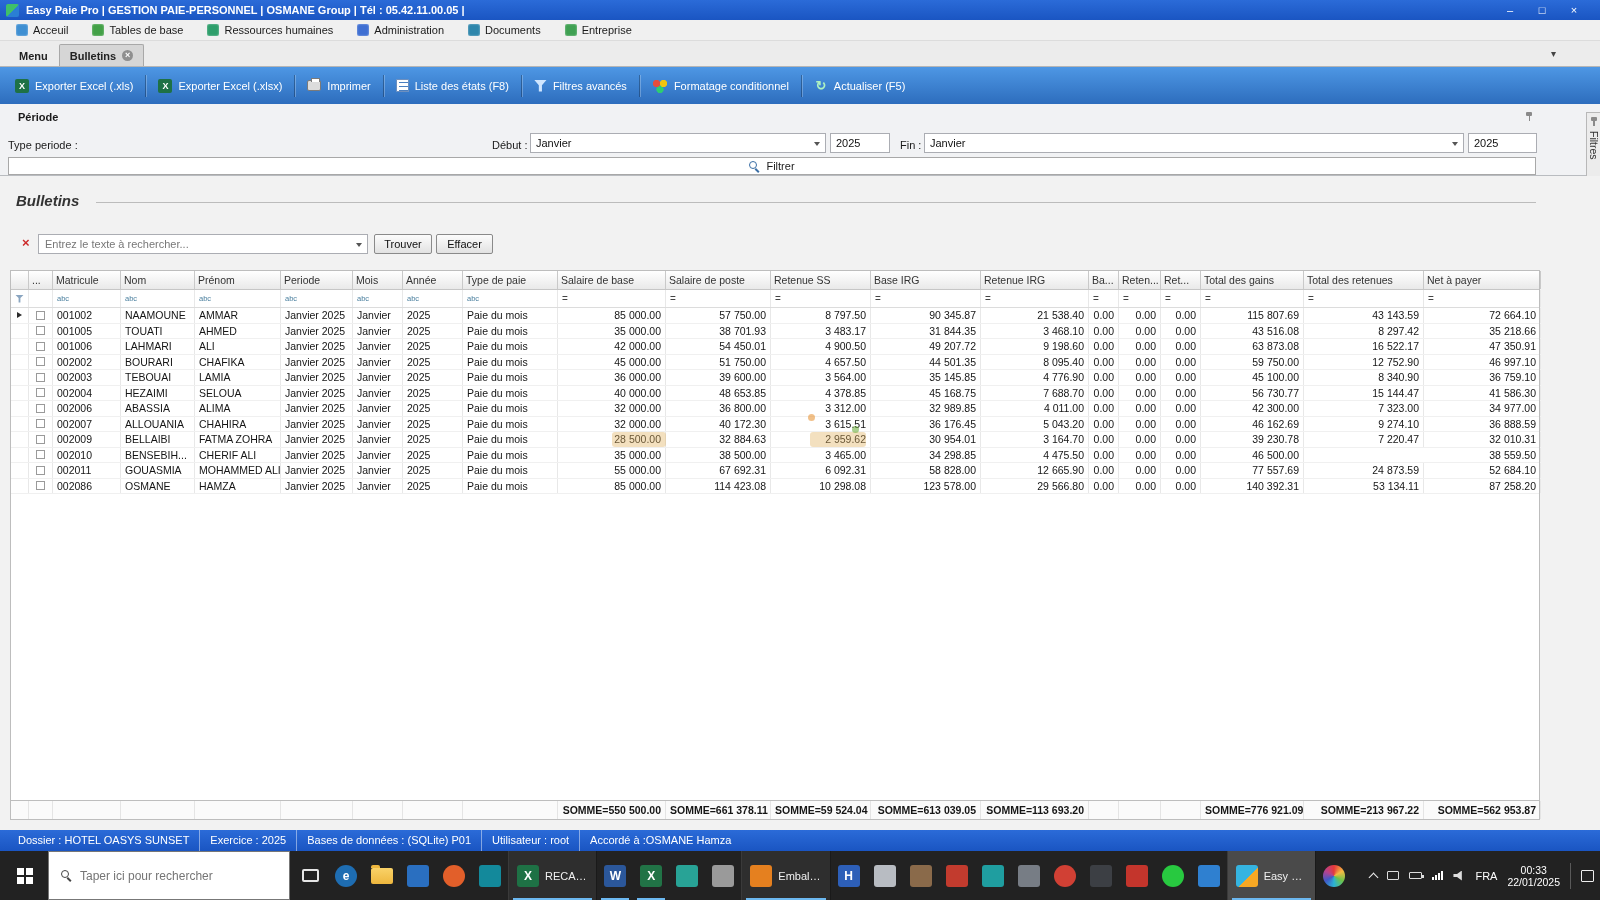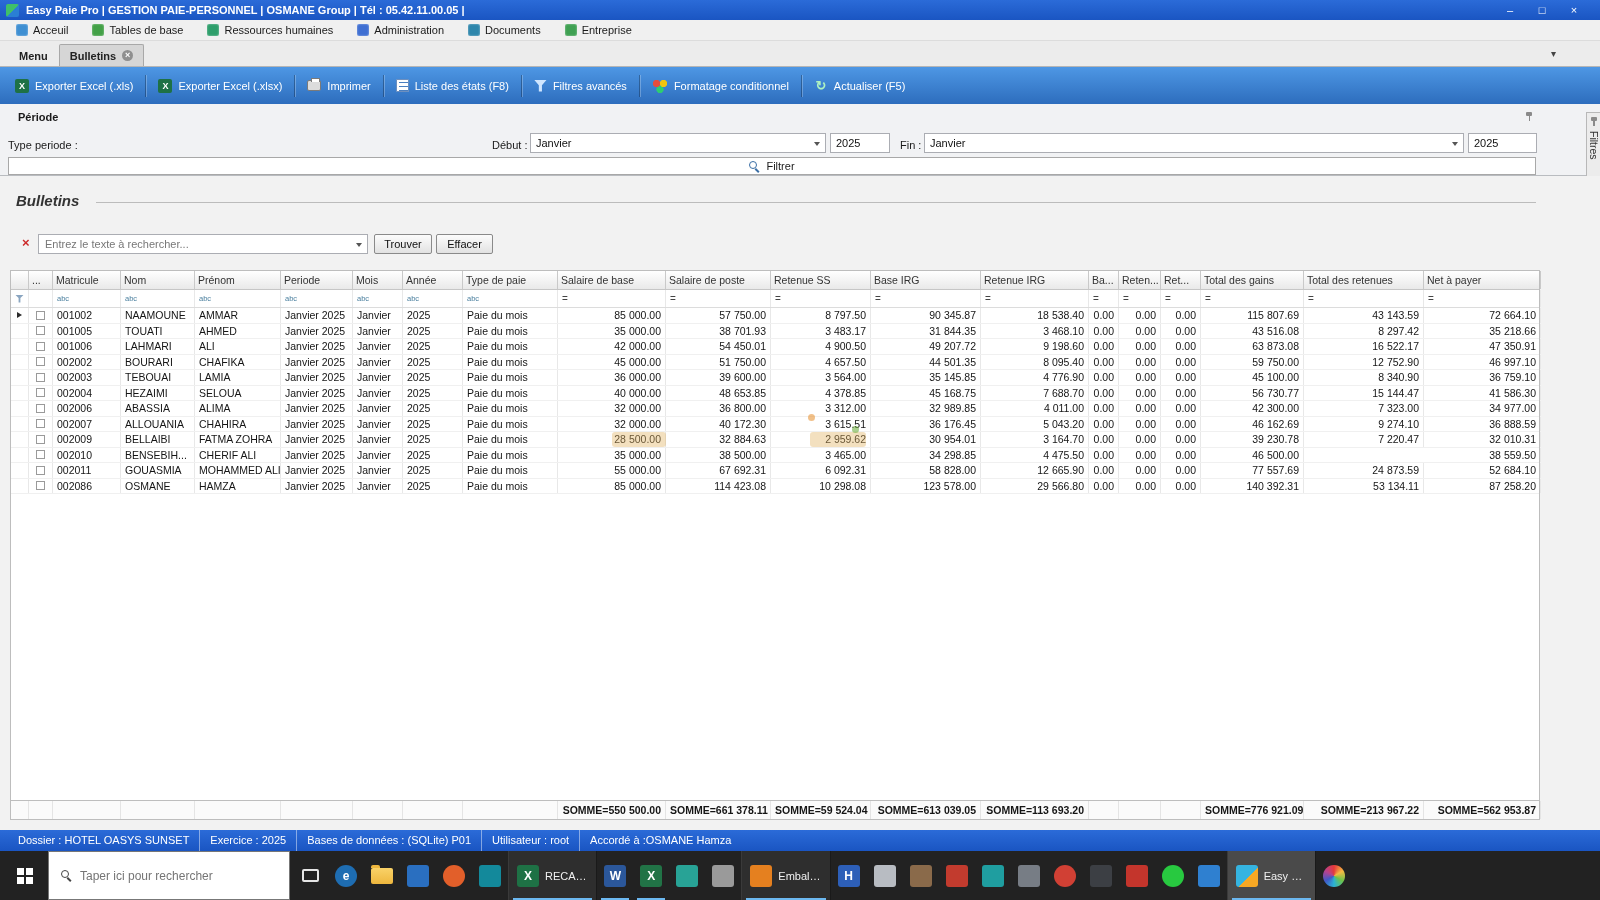--- a/index.html
+++ b/index.html
@@ -376,21 +376,21 @@
             <div class="g-cell" style="width: 74px;">NAAMOUNE</div>
             <div class="g-cell" style="width: 86px;">AMMAR</div>
             <div class="g-cell" style="width: 72px;">Janvier 2025</div>
             <div class="g-cell" style="width: 50px;">Janvier</div>
             <div class="g-cell" style="width: 60px;">2025</div>
             <div class="g-cell" style="width: 95px;">Paie du mois</div>
             <div class="g-cell num" style="width: 108px;">85 000.00</div>
             <div class="g-cell num" style="width: 105px;">57 750.00</div>
             <div class="g-cell num" style="width: 100px;">8 797.50</div>
             <div class="g-cell num" style="width: 110px;">90 345.87</div>
-            <div class="g-cell num" style="width: 108px;">18 538.40</div>
+            <div class="g-cell num" style="width: 108px;">21 538.40</div>
             <div class="g-cell num" style="width: 30px;">0.00</div>
             <div class="g-cell num" style="width: 42px;">0.00</div>
             <div class="g-cell num" style="width: 40px;">0.00</div>
             <div class="g-cell num" style="width: 103px;">115 807.69</div>
             <div class="g-cell num" style="width: 120px;">43 143.59</div>
             <div class="g-cell num" style="width: 117px;">72 664.10</div>
           </div>
           <div class="g-row">
             <div class="g-cell ind" style="width: 18px;"></div>
             <div class="g-cell chk" style="width: 24px;">
@@ -777,15 +777,29 @@
           <span class="tk-ico square" style="background: rgb(47, 128, 208);"></span>
         </div>
         <div class="tk-app labeled active running">
           <span class="tk-ico  easypaie"></span>
           <span class="tk-label">Easy Paie ...</span>
         </div>
         <div class="tk-app">
           <span class="tk-ico circle wheel"></span>
         </div>
       </div>
+    <div id="tray">
+      <span class="chev"></span>
+      <span class="mon"></span>
+      <span class="batt"></span>
+      <span class="net"></span>
+      <span class="vol"></span>
+      <span id="tray-lang">FRA</span>
+      <div id="tray-clock">
+        <span>00:33</span>
+        <span>22/01/2025</span>
+      </div>
+      <span class="tdiv"></span>
+      <span class="ac"></span>
+    </div>
   </div>
 
 </div>
 
 </body></html>

